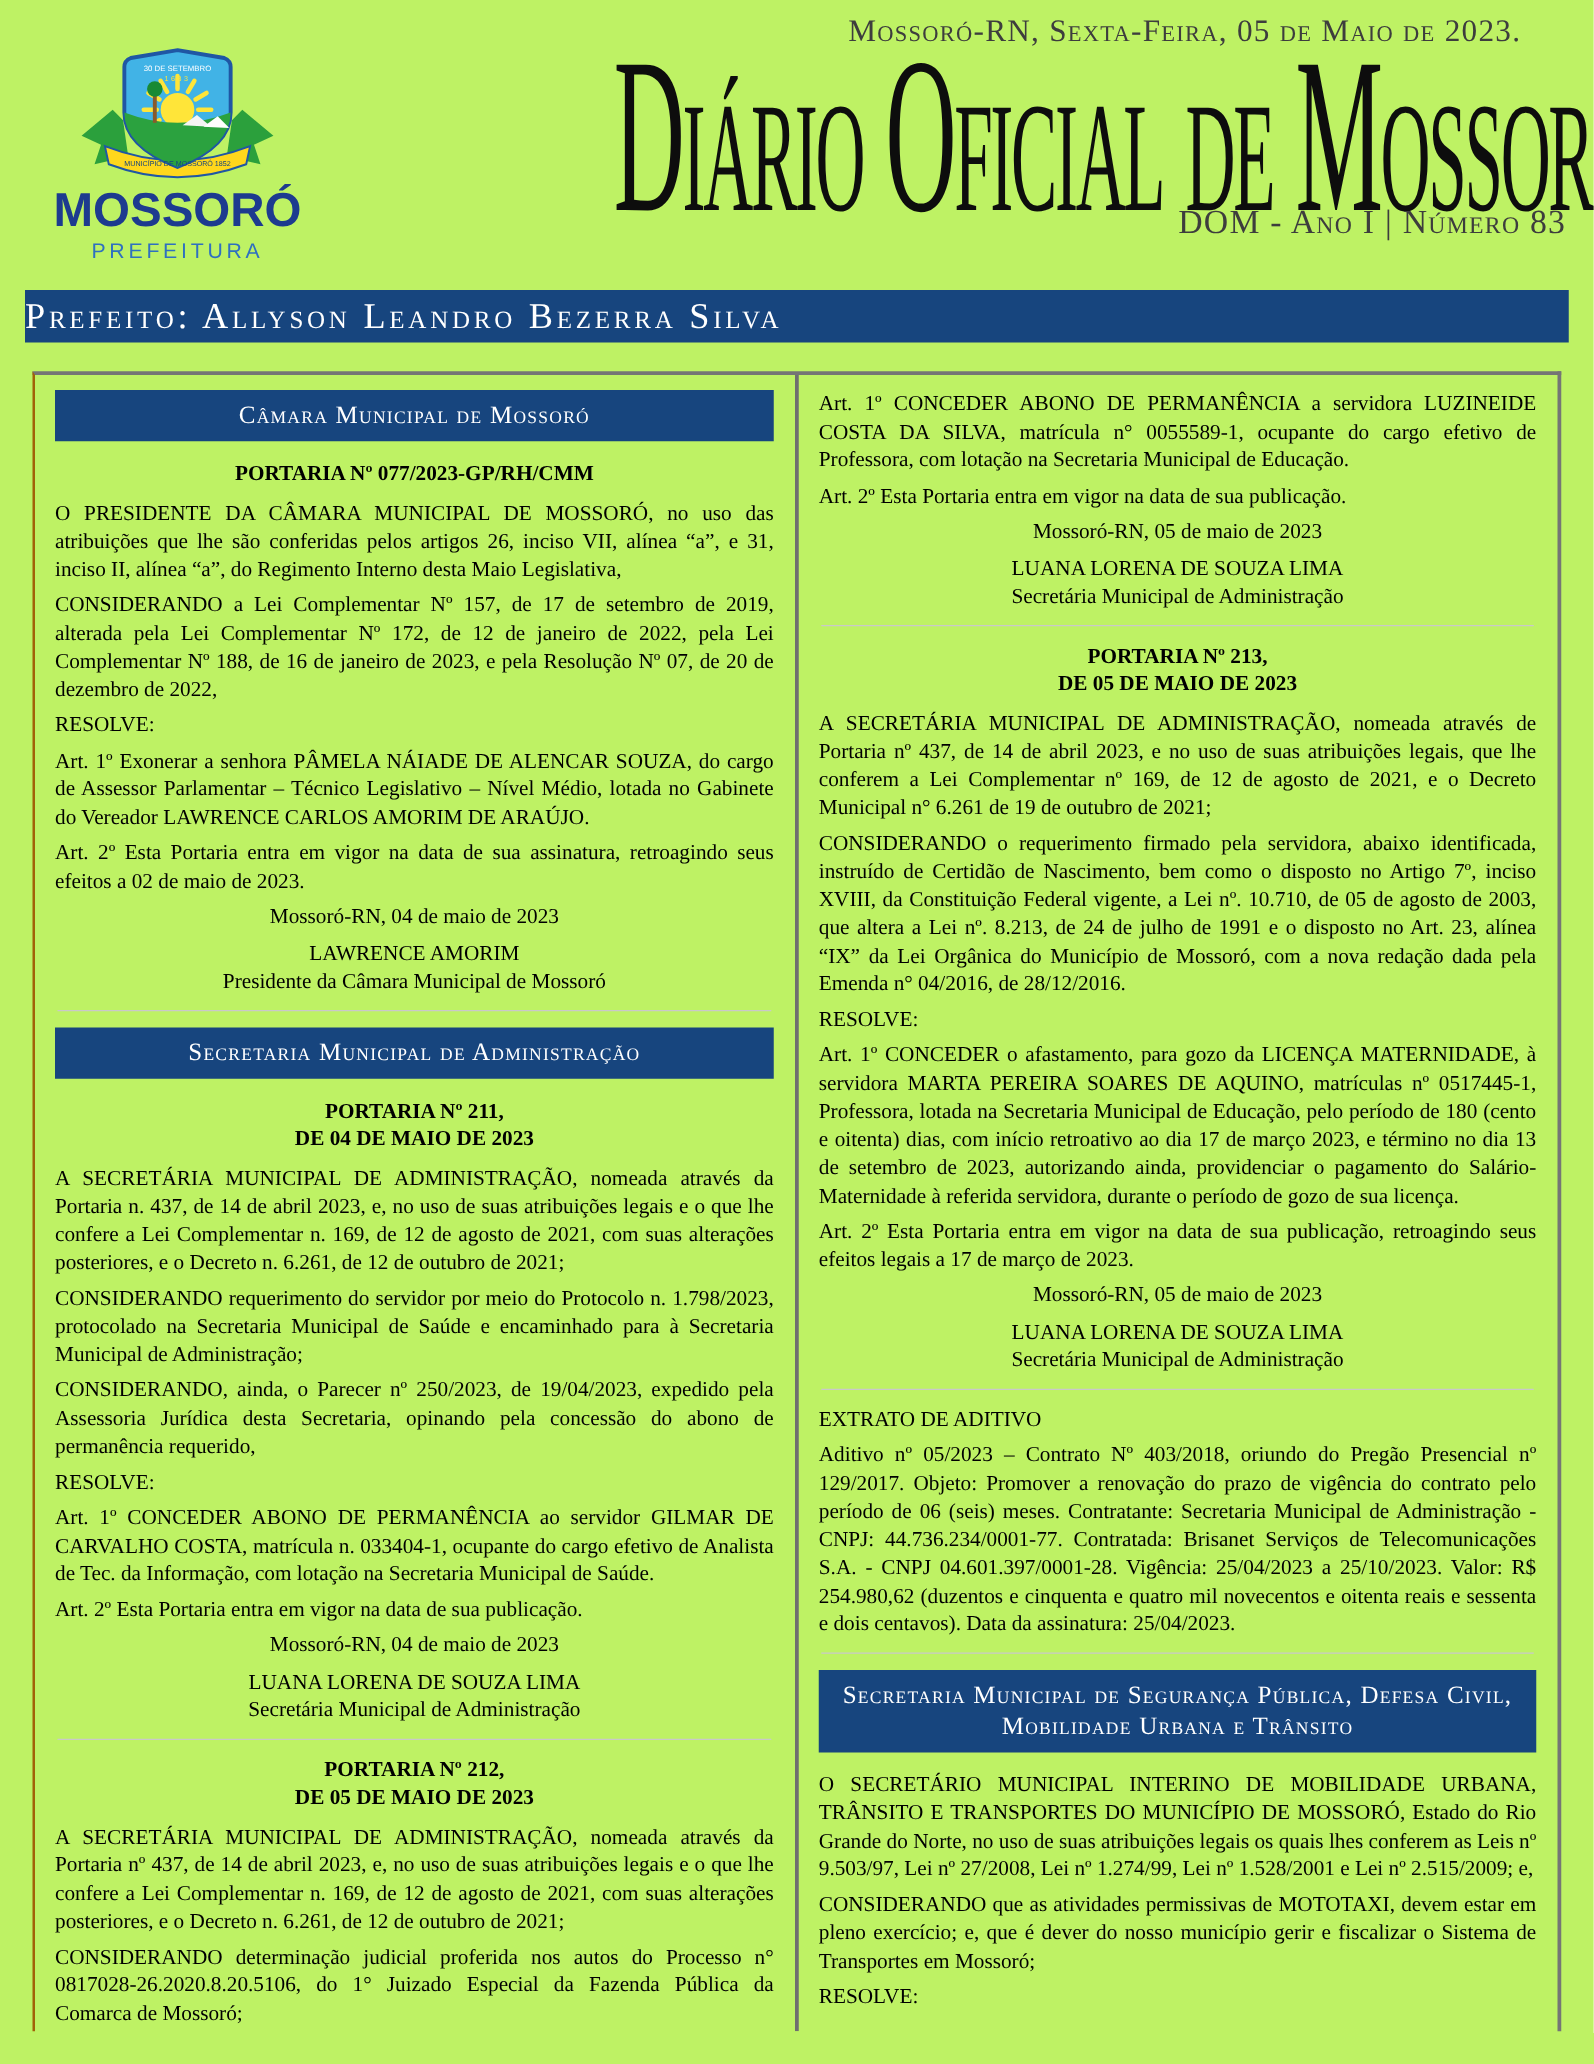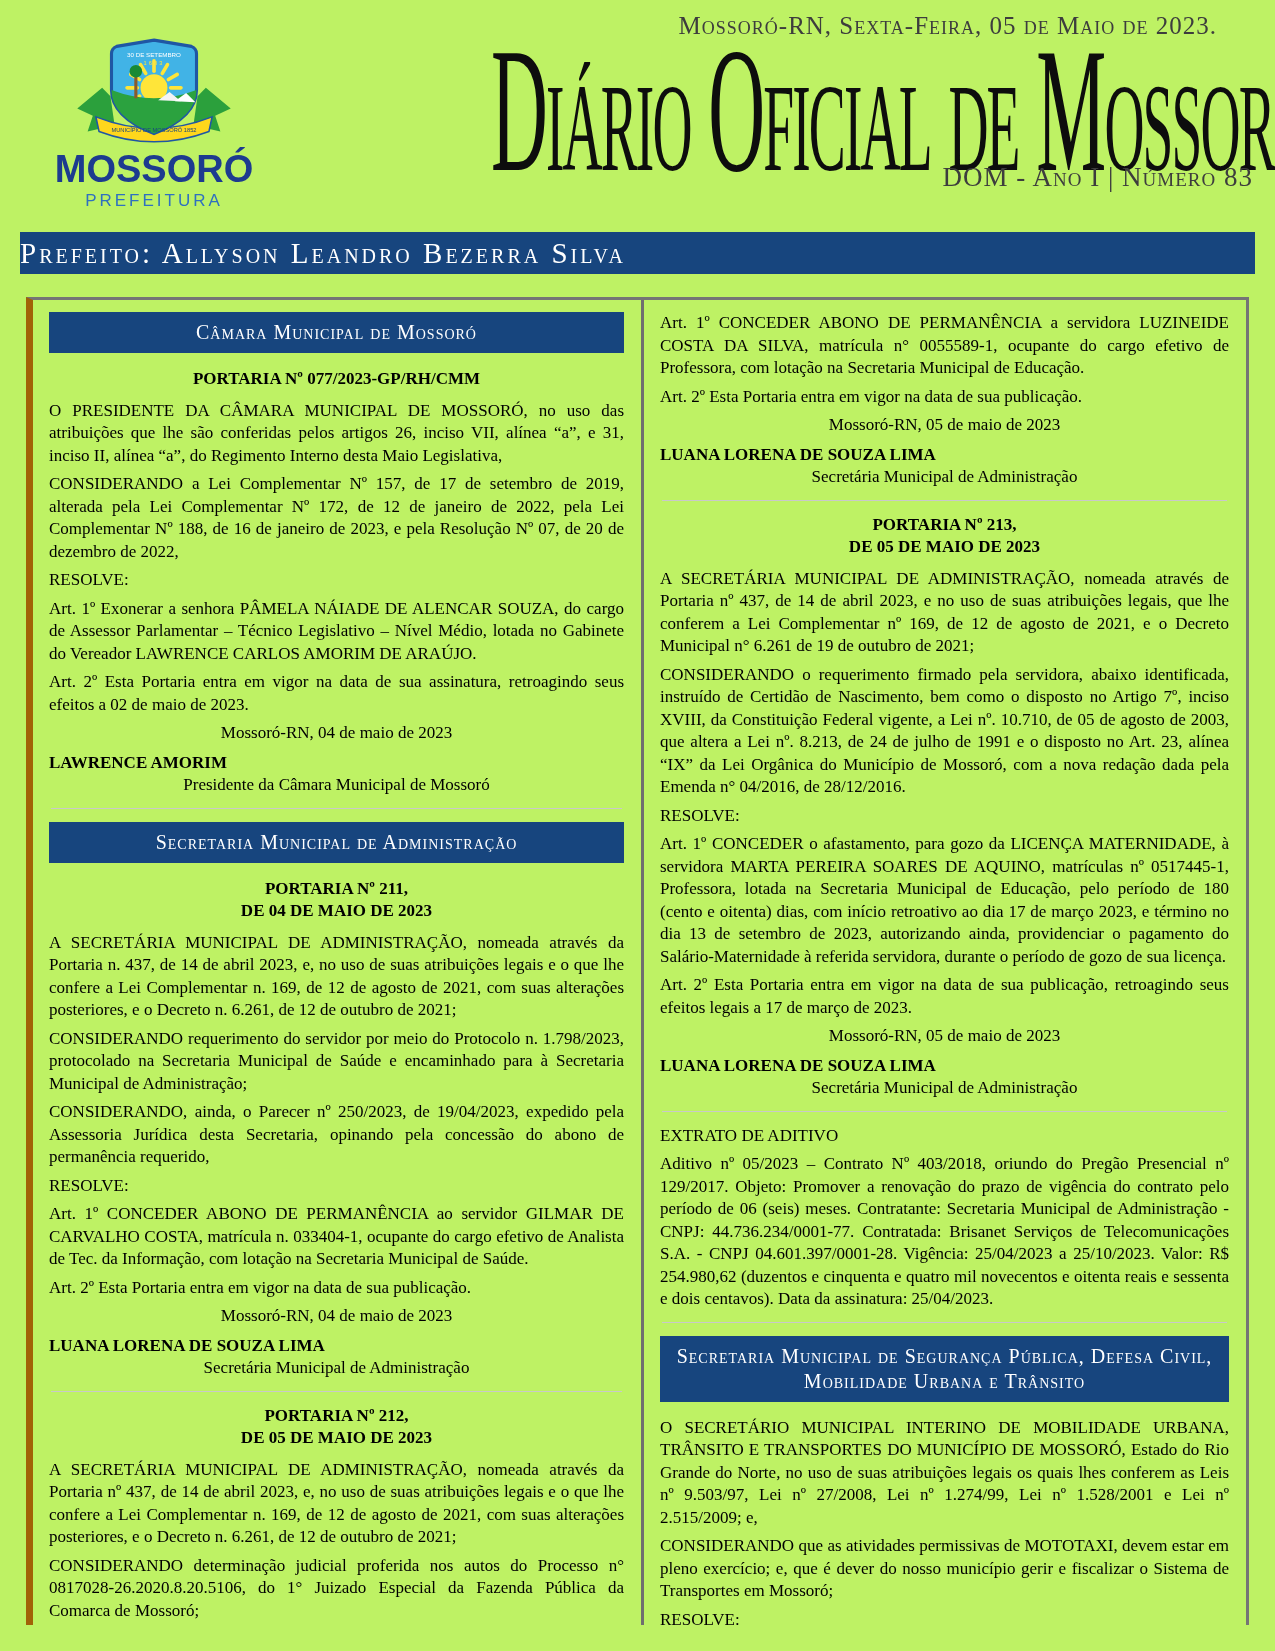--- a/index.html
+++ b/index.html
@@ -10,21 +10,21 @@
 
   
   .header { position:relative; height:232px; }
 
   .date-line {
     position:absolute; top:12px; right:58px;
     font-variant:small-caps; font-size:25px; letter-spacing:1px; color:#3d3d3d;
     white-space:nowrap;
   }
 
-  .logo-block { position:absolute; left:38px; top:36px; width:232px; text-align:center; }
+  .logo-block { position:absolute; left:26px; top:36px; width:232px; text-align:center; }
   .crest { display:block; margin:0 auto; }
   .logo-city {
     font-family:"Liberation Sans", sans-serif; font-weight:bold;
     font-size:38px; color:#1d3b8f; letter-spacing:0px; line-height:38px; margin-top:2px;
   }
   .logo-org {
     font-family:"Liberation Sans", sans-serif; font-size:17px; color:#2f70c0;
     letter-spacing:3px; line-height:26px;
   }
 
@@ -47,39 +47,39 @@
   
   .prefeito-bar {
     margin:0 20px; height:42px; background:#17457e; color:#fff;
     text-align:left; line-height:42px; font-variant:small-caps;
     font-size:29px; letter-spacing:3px;
   }
 
   
   .content-box {
     margin:23px 26px 0 26px; height:1325px; overflow:hidden;
-    border-left:7px solid #a16207; border-right:3px solid #757575; border-top:3px solid #757575;
+    border-left:2px solid #a16207; border-right:3px solid #757575; border-top:3px solid #757575;
     display:flex;
   }
   .col {
     box-sizing:border-box; padding:12px 17px 0 16px;
     font-size:17px; line-height:22.5px;
   }
   .col-left  { width:611px; border-right:3px solid #6f6f6f; }
   .col-right { flex:1; }
 
   .sec-bar {
     background:#17457e; color:#fff; text-align:center;
     font-variant:small-caps; font-size:20px; letter-spacing:1px;
     line-height:25px; padding:8px 4px; margin:0 0 15px 0;
   }
   .doc-title  { text-align:center; font-weight:bold; margin:8px 0 9px 0; }
   .para       { margin:0 0 6px 0; text-align:justify; }
   .center-line{ text-align:center; margin:6px 0 0 0; }
-  .sig-name   { font-weight:bold; margin:7px 0 0 0; }
+  .sig-name   { text-align:center; font-weight:normal; margin:7px 0 0 0; }
   .sig-role   { text-align:center; margin:0 0 8px 0; }
   .sep        { border:none; border-top:1px solid #c9c9c9; margin:11px 2px 13px 2px; }
 </style>
 </head>
 <body>
 
 <div class="page">
 
   <div class="header">
 

